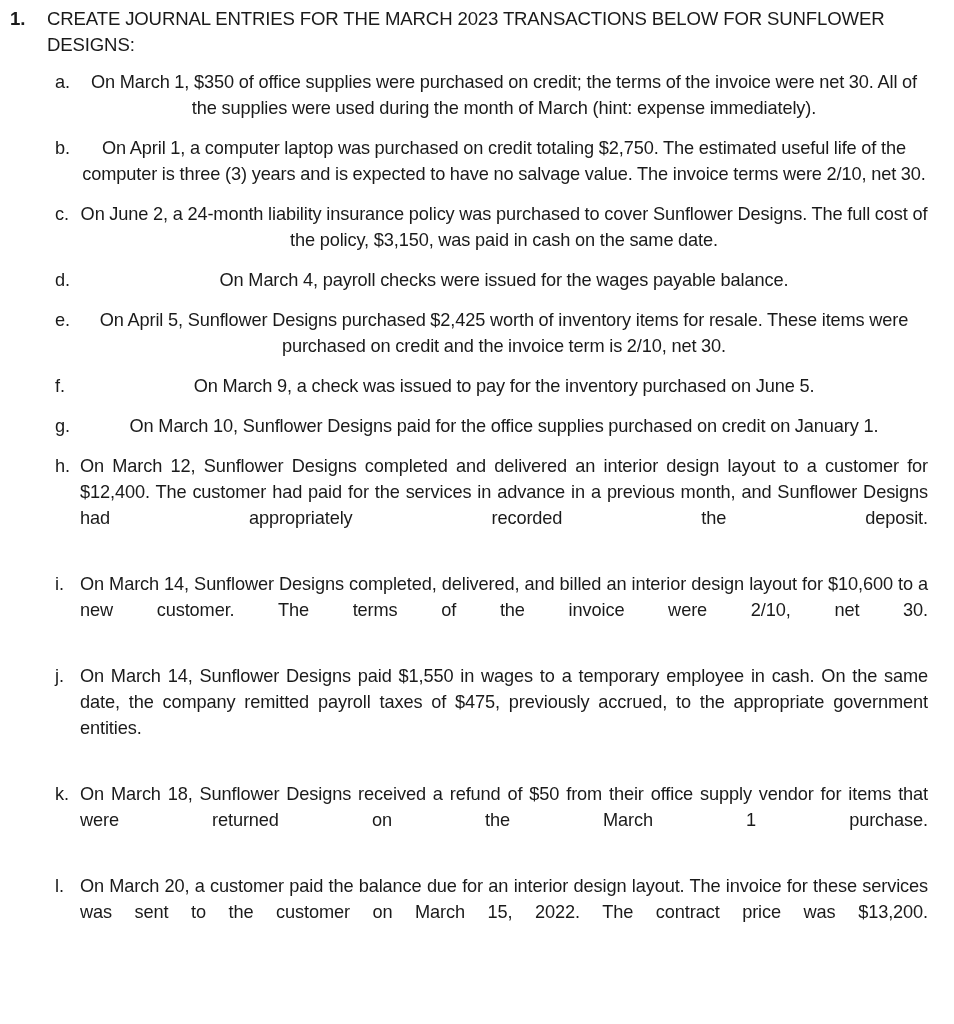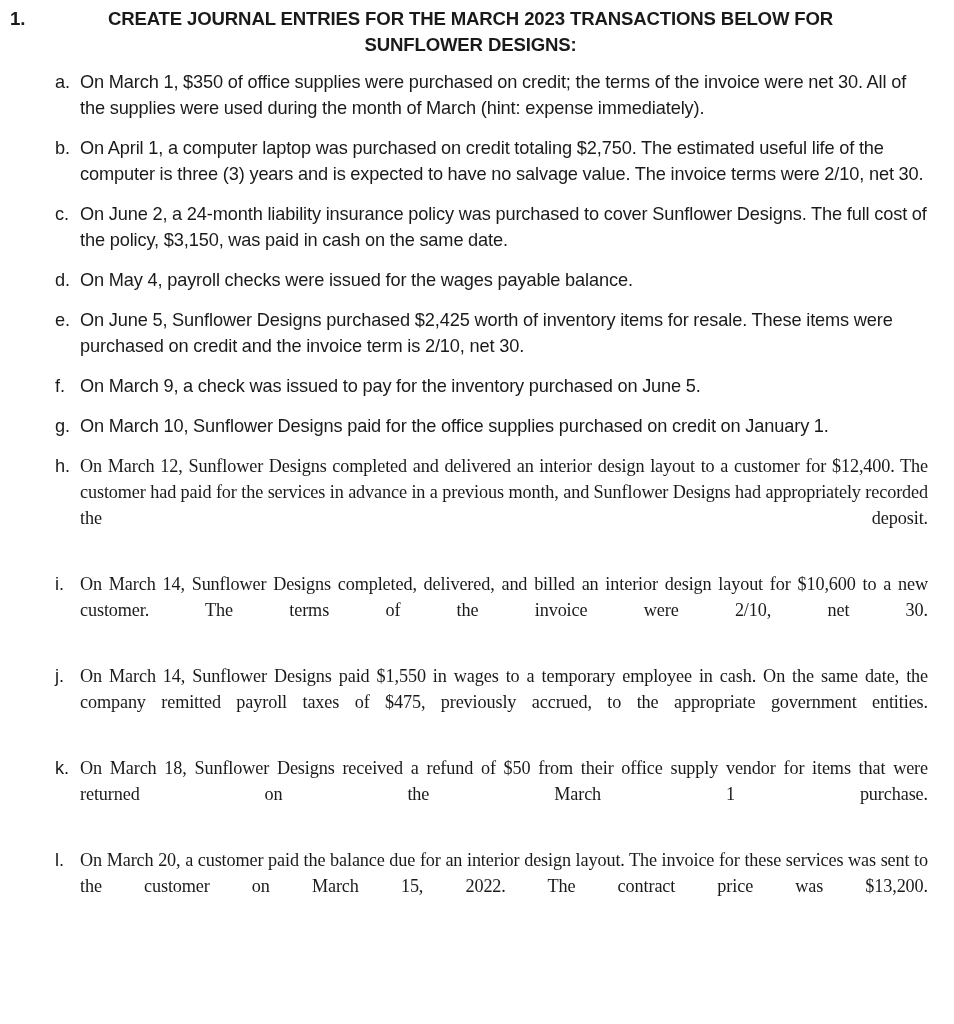--- a/index.html
+++ b/index.html
@@ -37,24 +37,24 @@
     flex: 0 0 auto;
     width: 37px;
     font-size: 18.6px;
     font-weight: bold;
     line-height: 26px;
     letter-spacing: -0.1px;
   }
   .question-title {
     flex: 1 1 auto;
     font-size: 18.6px;
-    font-weight: bold;
+    font-weight: normal;
     line-height: 26px;
     letter-spacing: -0.15px;
-    text-align: center;
+    text-align: left;
     padding-right: 34px;
   }
 
   
   .items {
     padding-left: 55px;
   }
   .item {
     display: flex;
     align-items: flex-start;
@@ -70,27 +70,26 @@
     line-height: 26px;
     letter-spacing: -0.1px;
     text-align: left;
   }
   .item-text {
     flex: 1 1 auto;
     font-size: 18.2px;
     line-height: 26px;
     letter-spacing: -0.12px;
     word-spacing: -0.2px;
-    text-align: left;
+    text-align: center;
     hyphens: none;
   }
   .item-text.justify {
     text-align: justify;
     text-justify: inter-word;
-    font-family: Liberation Serif, serif;
   }
   
   .item-text.justify::after {
     content: "";
     display: inline-block;
     width: 100%;
   }
 </style>
 </head>
 <body>
@@ -110,25 +109,25 @@
       <div class="item">
         <div class="item-marker">b.</div>
         <div class="item-text">On April 1, a computer laptop was purchased on credit totaling $2,750. The estimated useful life of the computer is three (3) years and is expected to have no salvage value. The invoice terms were 2/10, net 30.</div>
       </div>
       <div class="item">
         <div class="item-marker">c.</div>
         <div class="item-text">On June 2, a 24-month liability insurance policy was purchased to cover Sunflower Designs. The full cost of the policy, $3,150, was paid in cash on the same date.</div>
       </div>
       <div class="item">
         <div class="item-marker">d.</div>
-        <div class="item-text">On May 4, payroll checks were issued for the wages payable balance.</div>
+        <div class="item-text">On March 4, payroll checks were issued for the wages payable balance.</div>
       </div>
       <div class="item">
         <div class="item-marker">e.</div>
-        <div class="item-text">On June 5, Sunflower Designs purchased $2,425 worth of inventory items for resale. These items were purchased on credit and the invoice term is 2/10, net 30.</div>
+        <div class="item-text">On April 5, Sunflower Designs purchased $2,425 worth of inventory items for resale. These items were purchased on credit and the invoice term is 2/10, net 30.</div>
       </div>
       <div class="item">
         <div class="item-marker">f.</div>
         <div class="item-text">On March 9, a check was issued to pay for the inventory purchased on June 5.</div>
       </div>
       <div class="item">
         <div class="item-marker">g.</div>
         <div class="item-text">On March 10, Sunflower Designs paid for the office supplies purchased on credit on January 1.</div>
       </div>
       <div class="item">

